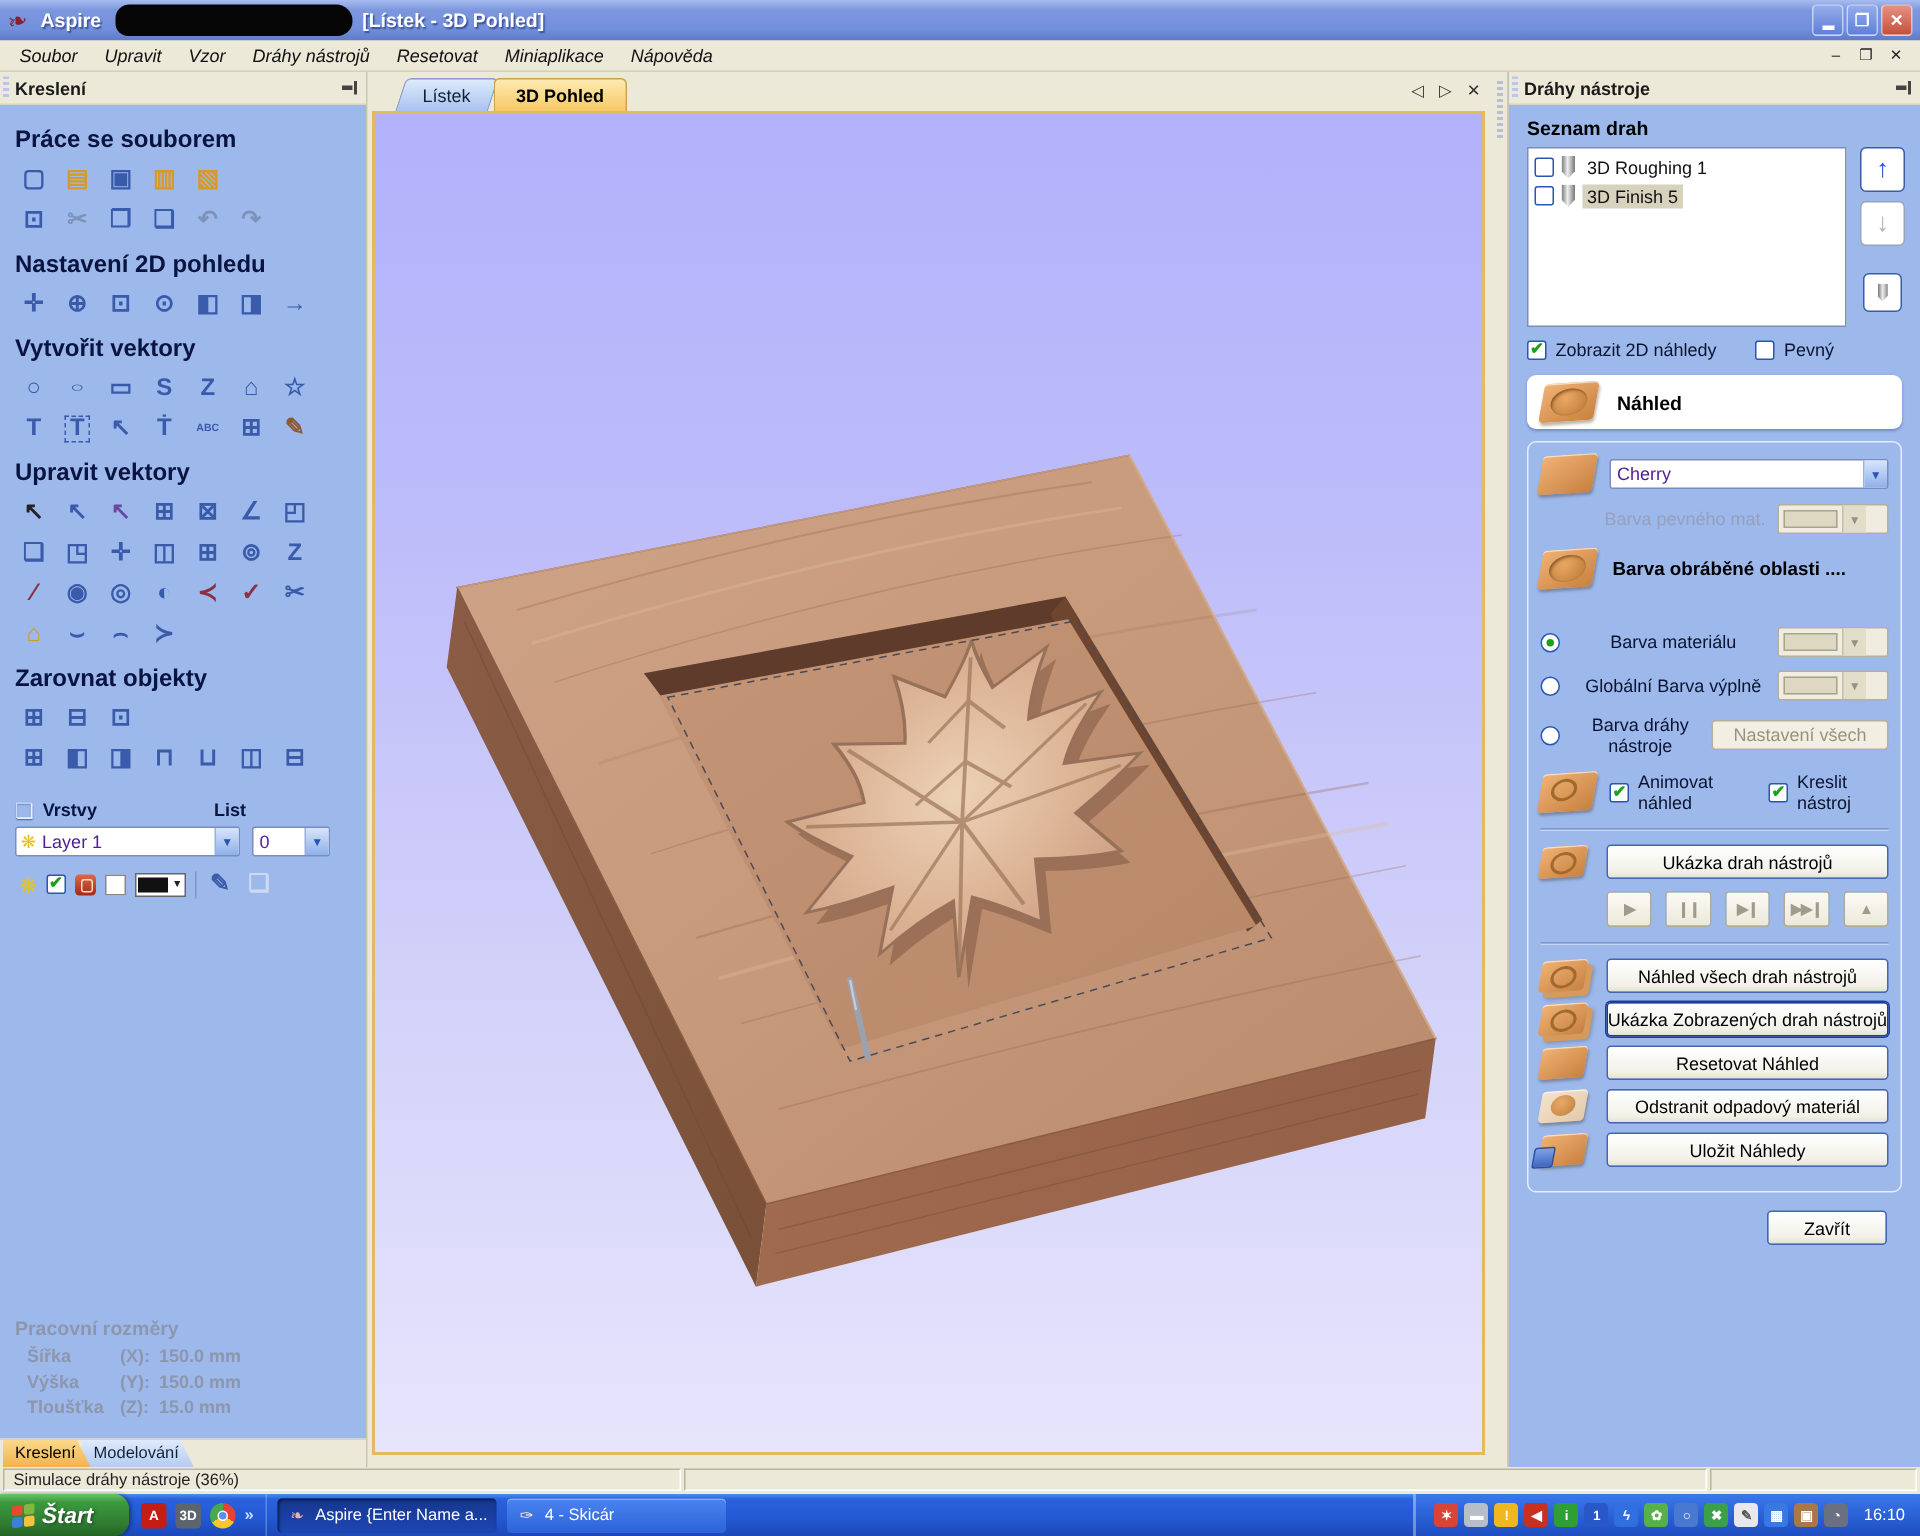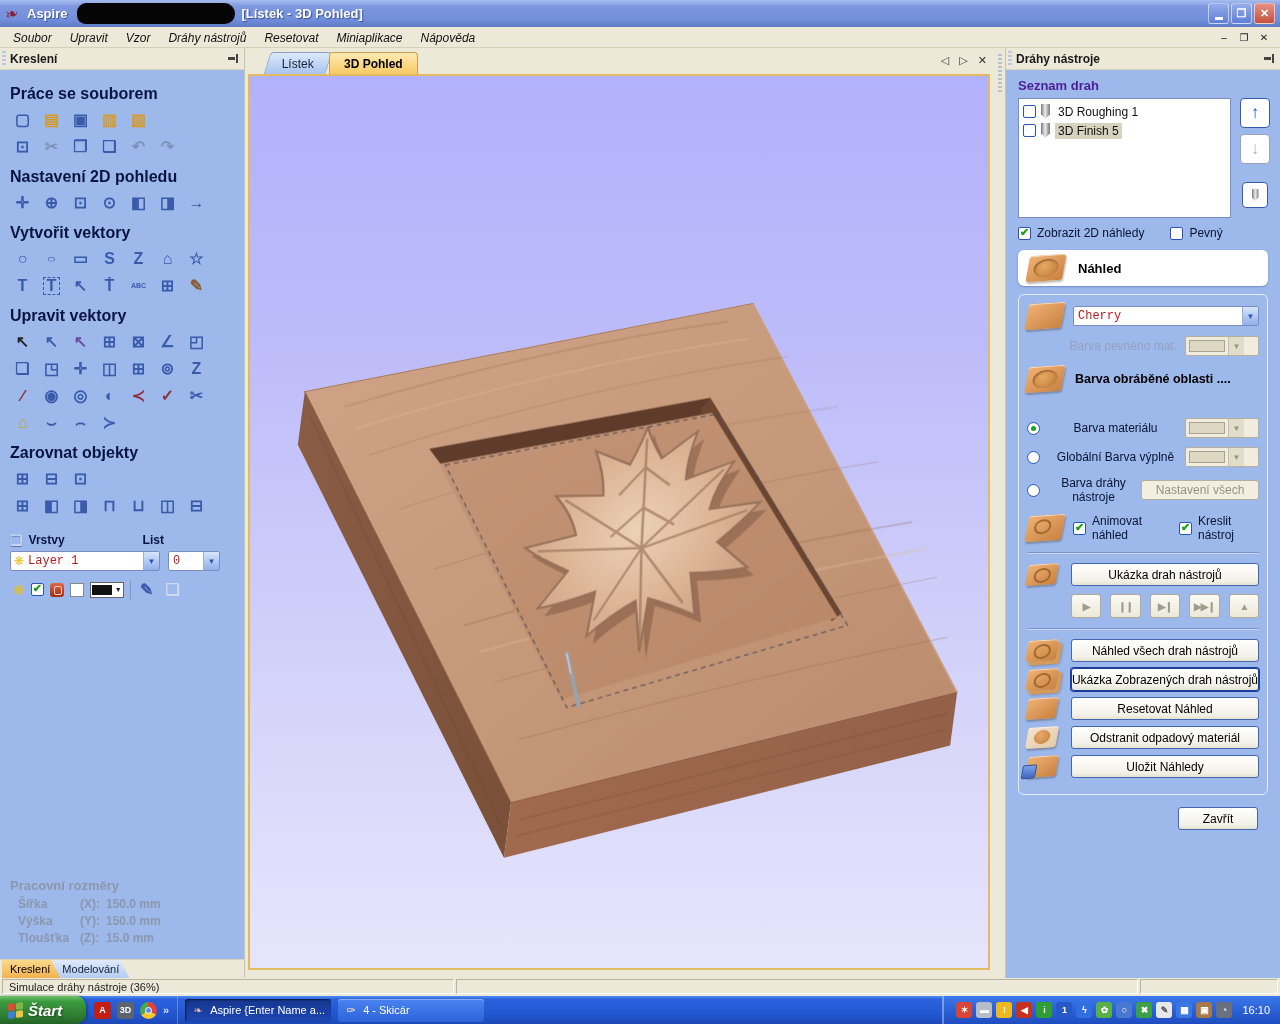--- a/index.html
+++ b/index.html
@@ -49,21 +49,21 @@
   .chip.boxed span{border:1px dashed #3a5aaa;padding:0 3px;}
   .chip.tiny{font-size:7px;font-weight:bold;}
   .chip.dim{opacity:.4;filter:grayscale(.7);}
 
   .layers-head{display:flex;align-items:center;margin:14px 0 3px;}
   .layers-head .lh-icon{font-size:14px;color:#e8f0ff;margin-right:6px;text-shadow:0 1px 1px #44598c;}
   .layers-head .lh-t{font-size:12px;font-weight:bold;color:#0a1440;}
   .layers-head .lh-list{font-size:12px;font-weight:bold;color:#0a1440;margin-left:78px;}
   .layers-row{display:flex;gap:8px;align-items:center;}
   .combo{height:20px;background:#fff;border:1px solid #7a8cc0;display:flex;align-items:center;border-radius:2px;}
-  .combo .val{flex:1;font-size:12px;padding:0 4px;color:#b91c1c;white-space:nowrap;overflow:hidden;font-family:Liberation Mono, monospace;}
+  .combo .val{flex:1;font-size:12px;padding:0 4px;color:#4c1d95;white-space:nowrap;overflow:hidden;}
   .combo .arw{width:16px;height:100%;display:flex;align-items:center;justify-content:center;
     background:linear-gradient(180deg,#d7e5fb,#8fb0ea);color:#2b55b4;font-size:8px;border-left:1px solid #9ab0da;}
   .combo.dis{background:#f0ede0;border-color:#b4b09c;}
   .combo.dis .arw{background:#e2ddc8;color:#979180;border-left:1px solid #c4bfa8;}
   .combo .sw{width:36px;height:12px;background:#ded8c2;border:1px solid #a8a490;margin:0 3px;}
   .layer-combo{width:150px;}
   .bulb{color:#e8c020;font-size:12px;margin-left:3px;}
   .list-combo{width:52px;}
   .layerbtn-row{display:flex;gap:6px;align-items:center;margin-top:6px;}
   .cb{width:13px;height:13px;background:#fff;border:1px solid #2b55b4;position:relative;border-radius:2px;flex:none;}
@@ -100,21 +100,21 @@
   .viewport{position:absolute;left:3px;top:26px;right:5px;bottom:8px;border:2px solid #e2ba61;background:linear-gradient(180deg,#b2b1fb 0%,#bdbcfa 30%,#d2d1f9 65%,#e7e5fc 100%);}
   .viewport svg{width:100%;height:100%;display:block;}
 
   .splitter{position:absolute;left:995px;top:0;width:10px;height:930px;background:#ece9d8;}
   .splitter .grip2{position:absolute;left:3px;top:6px;width:4px;height:40px;
     background:repeating-linear-gradient(180deg,#b8c0d0 0 2px,transparent 2px 4px);}
 
   
   .right-panel{position:absolute;left:1005px;top:0;width:275px;height:930px;background:#9db9ec;border-left:1px solid #c8c4ae;}
   .rp-body{padding:6px 10px 0 12px;}
-  .rp-sec-title{font-size:13px;font-weight:bold;color:#4c1d95;margin:2px 0 5px;}
+  .rp-sec-title{font-size:13px;font-weight:bold;color:#000000;margin:2px 0 5px;}
   .tp-listwrap{display:flex;}
   .tp-list{width:218px;height:120px;background:#fff;border:1px solid #7a8cc0;padding:3px 4px;}
   .tp-item{display:flex;align-items:center;gap:5px;height:19px;}
   .tp-item .lbl{font-size:12px;color:#111;padding:1px 3px;}
   .tp-item.selected .lbl{background:#d6d2be;}
   .drill{width:9px;height:15px;background:linear-gradient(90deg,#777,#eee 45%,#777);
     clip-path:polygon(0 0,100% 0,100% 68%,50% 100%,0 68%);}
   .tp-btns{margin-left:9px;display:flex;flex-direction:column;align-items:center;}
   .sqbtn{width:30px;height:30px;background:#fff;border:1px solid #3a5aaa;border-radius:4px;
     display:flex;align-items:center;justify-content:center;font-size:17px;font-weight:bold;color:#2050d0;}

